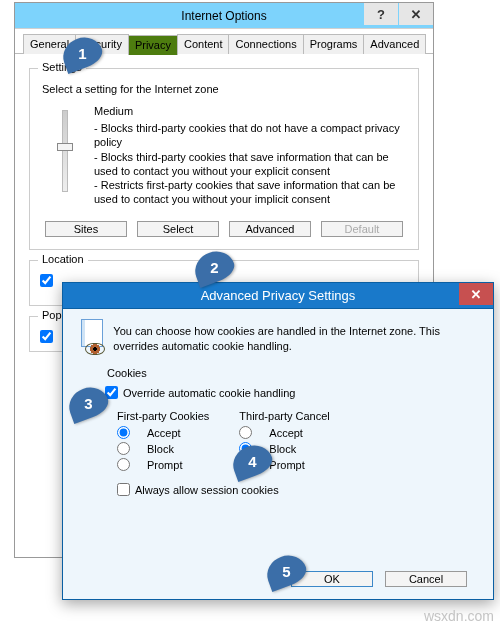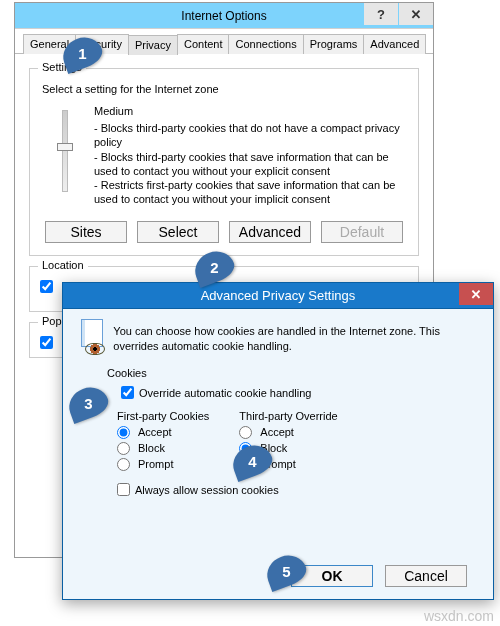--- a/index.html
+++ b/index.html
@@ -56,21 +56,21 @@
   .tab {
     padding: 3px 6px;
     border: 1px solid #bbb;
     border-bottom: none;
     margin-right: -1px;
     background: #f0f0f0;
     font-size: 11px;
     position: relative;
     top: 1px;
   }
-  .tab.active { background: #e5e5e5; top: 2px; padding-bottom: 4px; }
+  .tab.active { background: #4d7c0f; top: 2px; padding-bottom: 4px; }
   .client { padding: 8px 14px; }
   .group {
     border: 1px solid #ccc;
     padding: 10px 10px 12px 10px;
     margin-top: 6px;
     position: relative;
   }
   .group-label {
     position: absolute;
     top: -8px;
@@ -96,24 +96,24 @@
     height: 8px;
     background: #f4f4f4;
     border: 1px solid #888;
   }
   .level-block { margin-left: 54px; }
   .level-name { font-weight: normal; margin-bottom: 4px; }
   .bullets { line-height: 1.3; }
   .btnrow { display: flex; gap: 10px; margin-top: 14px; justify-content: center; }
   .btn {
     min-width: 82px;
-    height: 22px;
+    height: 16px;
     border: 1px solid #999;
     background: #f4f4f4;
-    font-size: 14px;
+    font-size: 11px;
   }
   .btn[disabled] { color: #aaa; }
   .check-row { display: flex; align-items: center; gap: 5px; margin: 3px 0; }
   input[type=checkbox], input[type=radio] { margin: 0; }
   
   .dlg-adv {
     top: 282px; left: 62px; width: 432px; height: 318px;
     box-shadow: 0 4px 14px rgba(0,0,0,0.35);
     border: 1px solid #0a5fa3;
   }
@@ -140,23 +140,23 @@
   }
   .icon32 .eye {
     position:absolute; right:-2px; bottom:-2px;
     width:20px; height:12px;
     background: radial-gradient(circle at 50% 50%, #000 2px, #b06030 2px, #b06030 5px, transparent 5px);
     border-radius: 50%/60%;
     border: 1px solid #553;
   }
   .cookies-cols { display:flex; gap: 30px; margin: 8px 0 6px 38px; }
   .col-title { margin-bottom: 4px; }
-  .radio-row { display:flex; align-items:flex-start; gap:8px; margin:3px 0; }
+  .radio-row { display:flex; align-items:center; gap:17px; margin:3px 0; }
   .bottom-btns { display:flex; gap:12px; justify-content:flex-end; margin-top:auto; padding-right: 10px; }
-  .bottom-btns .btn.primary { border: 1px solid #3b87c8; font-weight: bold; }
+  .bottom-btns .btn.primary { border: 1px solid #3b87c8; }
   
   .marker {
     position: absolute;
     width: 40px; height: 30px;
     background: #3b6ea8;
     border-radius: 50% 50% 50% 0 / 60% 60% 40% 0;
     transform: rotate(-20deg);
     color: #fff;
     font-size: 15px;
     font-weight: 600;
@@ -245,42 +245,42 @@
   </div>
   <div class="client">
     <div class="intro">
       <div class="icon32">
         <div class="pg"></div>
           <div class="eye"></div>
       </div>
       <div style="line-height:1.3;">You can choose how cookies are handled in the Internet zone. This overrides automatic cookie handling.</div>
     </div>
     <div style="margin:2px 0 4px 28px;">Cookies</div>
-    <div class="check-row" style="margin-left:42px;">
+    <div class="check-row" style="margin-left:26px;">
       <input type="checkbox" checked="" style="">
       <span>Override automatic cookie handling</span>
     </div>
     <div class="cookies-cols">
       <div>
         <div class="col-title">First-party Cookies</div>
         <label class="radio-row">
             <input type="radio" name="fp" checked="" style="">
             <span>Accept</span>
           </label>
         <label class="radio-row">
             <input type="radio" name="fp" style="">
             <span>Block</span>
           </label>
         <label class="radio-row">
             <input type="radio" name="fp" style="">
             <span>Prompt</span>
           </label>
       </div>
       <div>
-        <div class="col-title">Third-party Override</div>
+        <div class="col-title">Third-party Cancel</div>
         <label class="radio-row">
             <input type="radio" name="tp" style="">
             <span>Accept</span>
           </label>
         <label class="radio-row">
             <input type="radio" name="tp" checked="" style="">
             <span>Block</span>
           </label>
         <label class="radio-row">
             <input type="radio" name="tp" style="">

